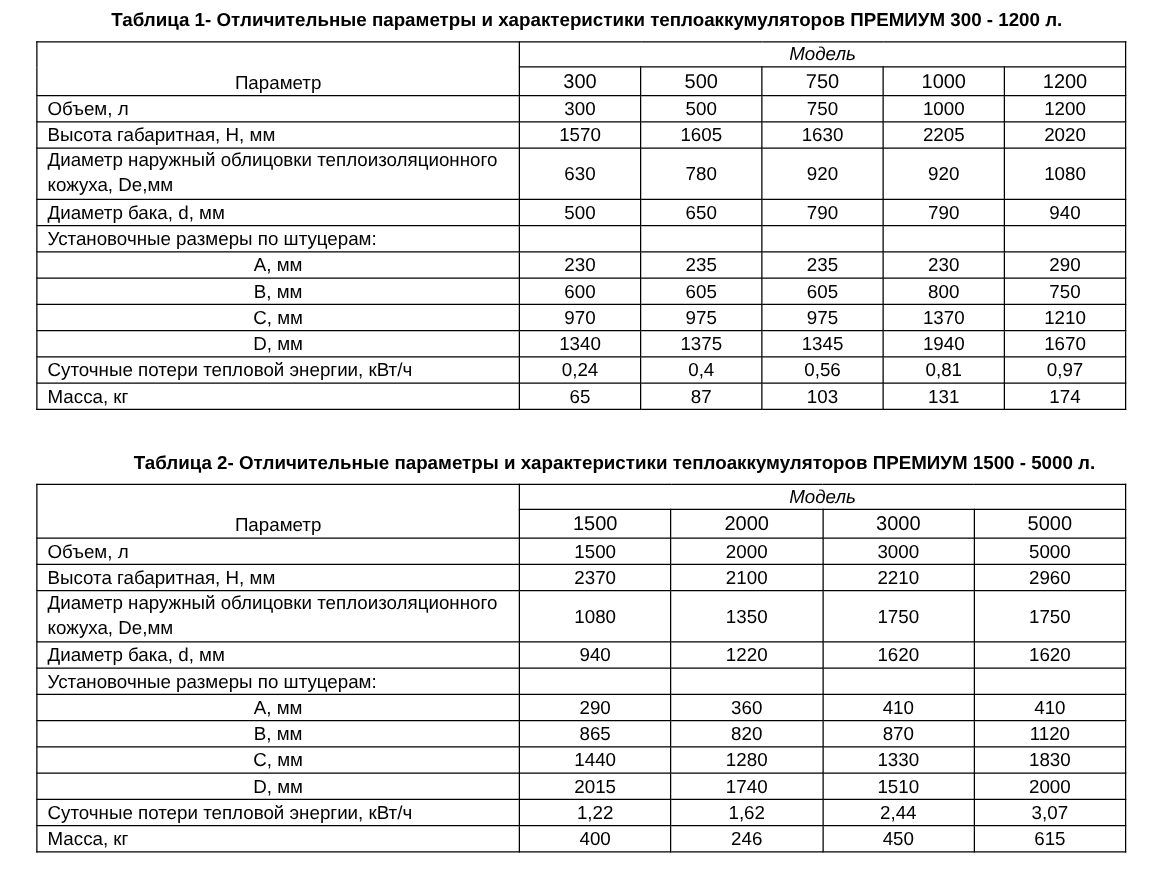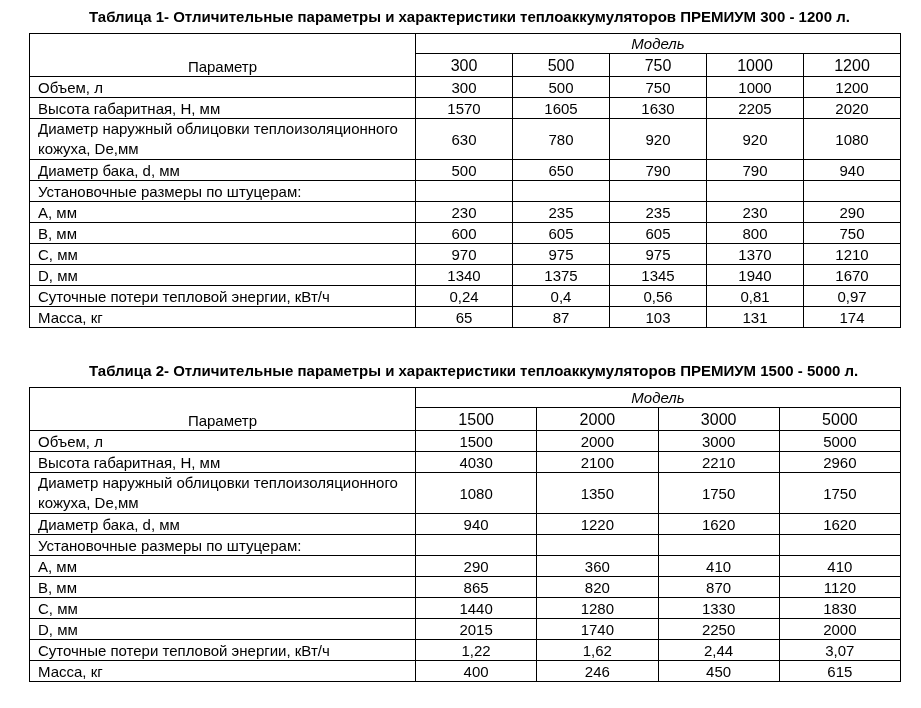--- a/index.html
+++ b/index.html
@@ -1,28 +1,28 @@
 <!DOCTYPE html>
 <html><head>
 <meta charset="utf-8">
 <style>
   html, body { margin:0; padding:0; background:#ffffff; }
   body { width:921px; height:708px; position:relative; font-family:"Liberation Sans", sans-serif; color:#000; overflow:hidden; }
   .caption { position:absolute; font-size:15px; white-space:nowrap;font-weight:bold; }
   #cap1 { left:89px; top:8px; }
-  #cap2 { left:89px; top:362px; }
+  #cap2 { left:107px; top:362px; }
   table { position:absolute; border-collapse:collapse; table-layout:fixed; font-size:15px; }
   #t1 { left:29px; top:33px; width:872px; }
   #t2 { left:29px; top:387px; width:872px; }
   td { border:1.5px solid #000; padding:0 0 0 8px; height:20px; line-height:19px; vertical-align:middle; }
   td.v { text-align:center; padding:0; }
   td.m { text-align:center; padding:0; height:19px;font-style:italic; }
   td.mh { text-align:center; padding:0; font-size:16px; height:22px; }
   td.ph { text-align:center; padding:0; vertical-align:bottom; }
-  td.sub { text-align:left; padding-right:8px; }
+  td.sub { text-align:center; padding-right:8px; }
   td.tall { height:40px; line-height:20px; }
 </style>
 </head>
 <body>
 
 <div class="caption" id="cap1">Таблица 1- Отличительные параметры и характеристики теплоаккумуляторов ПРЕМИУМ 300 - 1200 л.</div>
 <table id="t1">
   <colgroup>
       <col style="width:386px">
       <col>
@@ -160,21 +160,21 @@
     <tbody>
       <tr>
         <td>Объем, л</td>
         <td class="v">1500</td>
         <td class="v">2000</td>
         <td class="v">3000</td>
         <td class="v">5000</td>
       </tr>
       <tr>
         <td>Высота габаритная, H, мм</td>
-        <td class="v">4030</td>
+        <td class="v">2370</td>
         <td class="v">2100</td>
         <td class="v">2210</td>
         <td class="v">2960</td>
       </tr>
       <tr>
         <td class="tall">Диаметр наружный облицовки теплоизоляционного кожуха, De,мм</td>
         <td class="v">1080</td>
         <td class="v">1350</td>
         <td class="v">1750</td>
         <td class="v">1750</td>
@@ -211,21 +211,21 @@
         <td class="sub">C, мм</td>
         <td class="v">1440</td>
         <td class="v">1280</td>
         <td class="v">1330</td>
         <td class="v">1830</td>
       </tr>
       <tr>
         <td class="sub">D, мм</td>
         <td class="v">2015</td>
         <td class="v">1740</td>
-        <td class="v">2250</td>
+        <td class="v">1510</td>
         <td class="v">2000</td>
       </tr>
       <tr>
         <td>Суточные потери тепловой энергии, кВт/ч</td>
         <td class="v">1,22</td>
         <td class="v">1,62</td>
         <td class="v">2,44</td>
         <td class="v">3,07</td>
       </tr>
       <tr>

